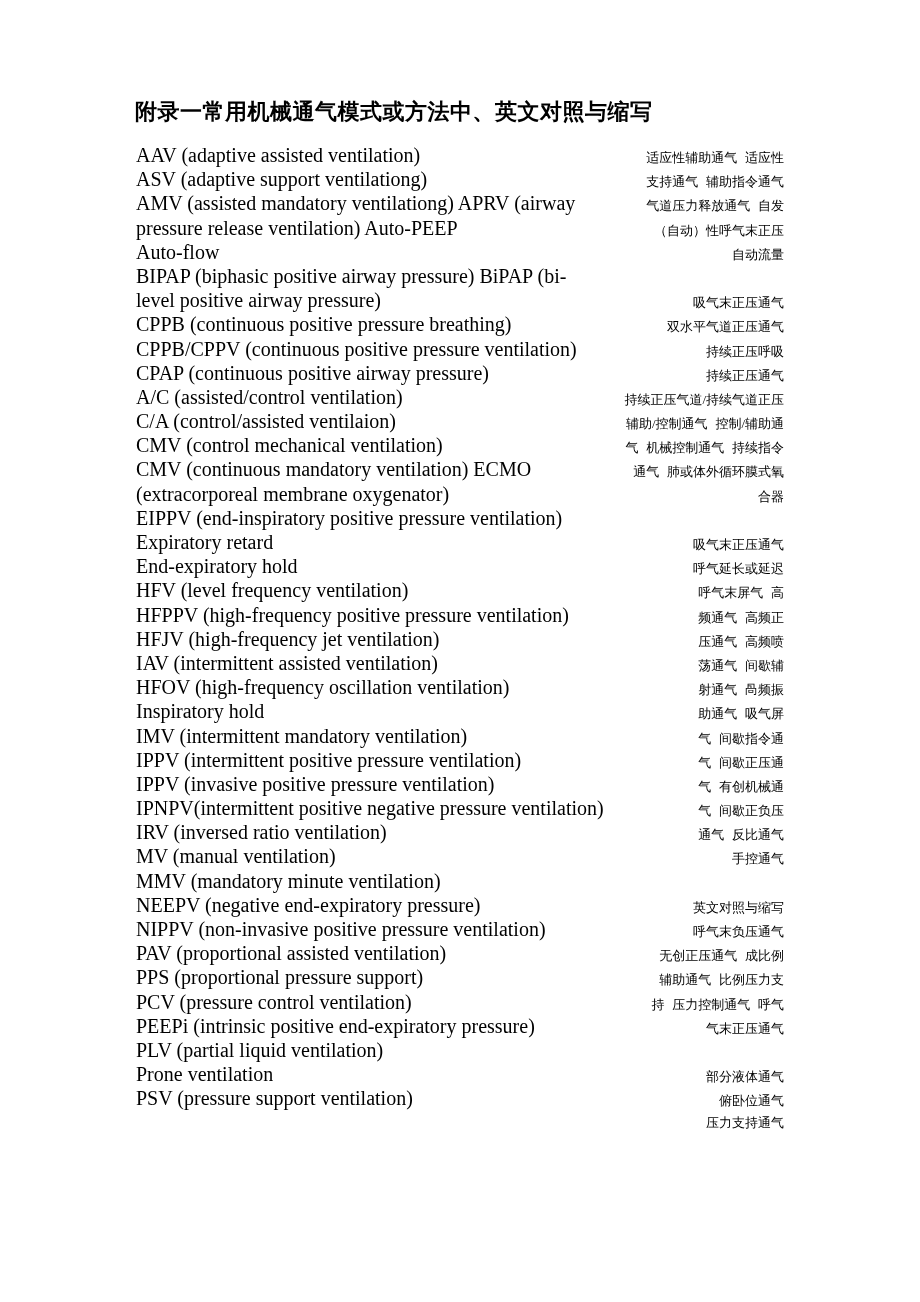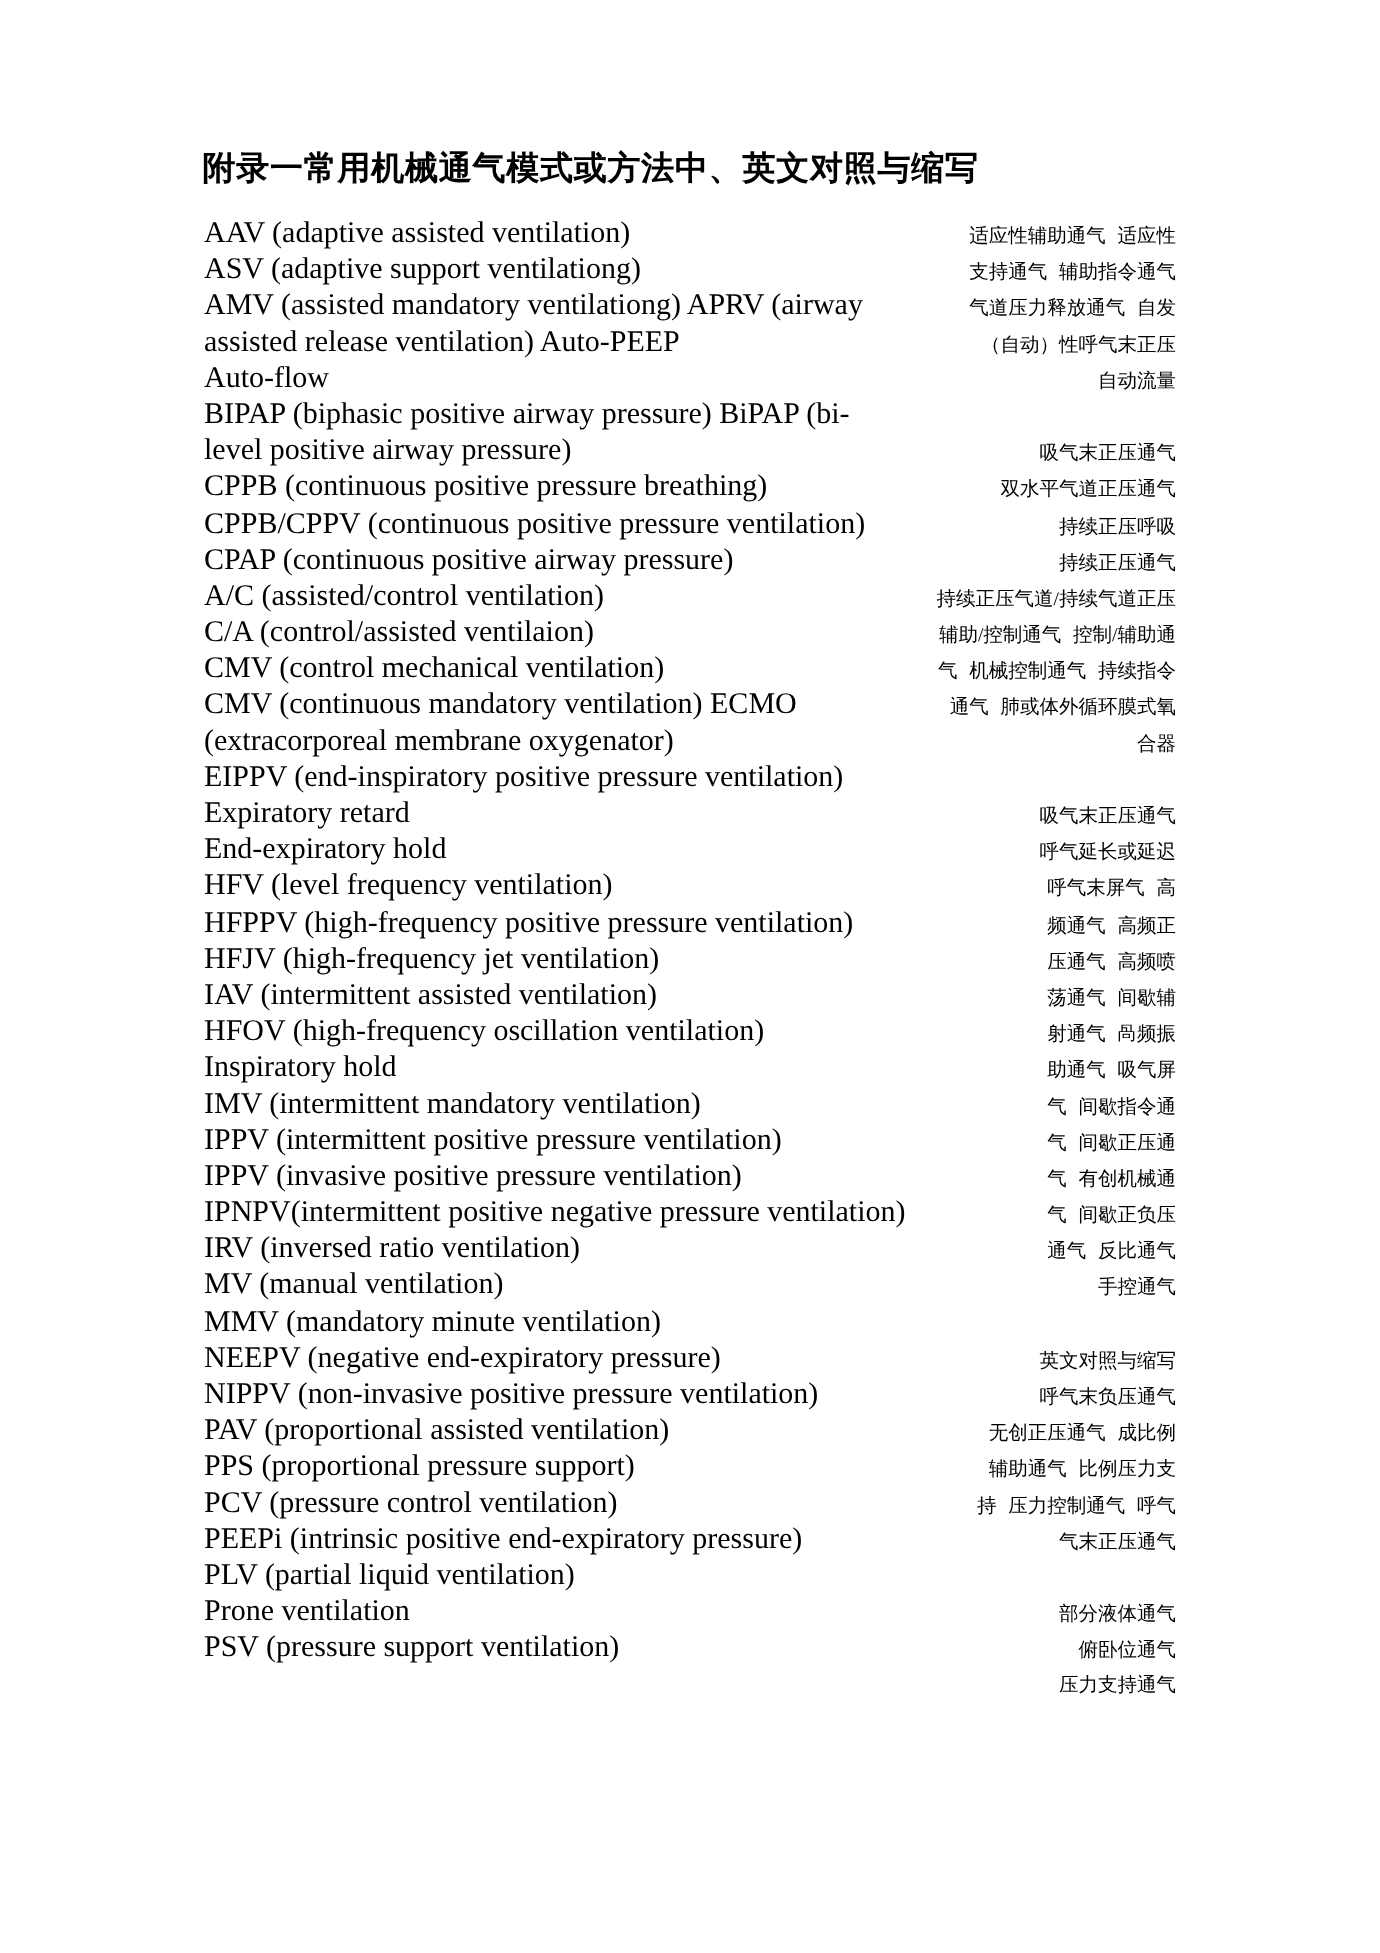--- a/index.html
+++ b/index.html
@@ -67,21 +67,21 @@
     <span class="en-term">ASV (adaptive support ventilationg)</span>
     <span class="zh-term">支持通气 辅助指令通气</span>
   </div>
 
   <div class="glossary-row">
     <span class="en-term">AMV (assisted mandatory ventilationg) APRV (airway</span>
     <span class="zh-term">气道压力释放通气 自发</span>
   </div>
 
   <div class="glossary-row">
-    <span class="en-term">assisted release ventilation) Auto-PEEP</span>
+    <span class="en-term">pressure release ventilation) Auto-PEEP</span>
     <span class="zh-term">（自动）性呼气末正压</span>
   </div>
 
   <div class="glossary-row">
     <span class="en-term">Auto-flow</span>
     <span class="zh-term">自动流量</span>
   </div>
 
   <div class="glossary-row">
     <span class="en-term">BIPAP (biphasic positive airway pressure) BiPAP (bi-</span>

